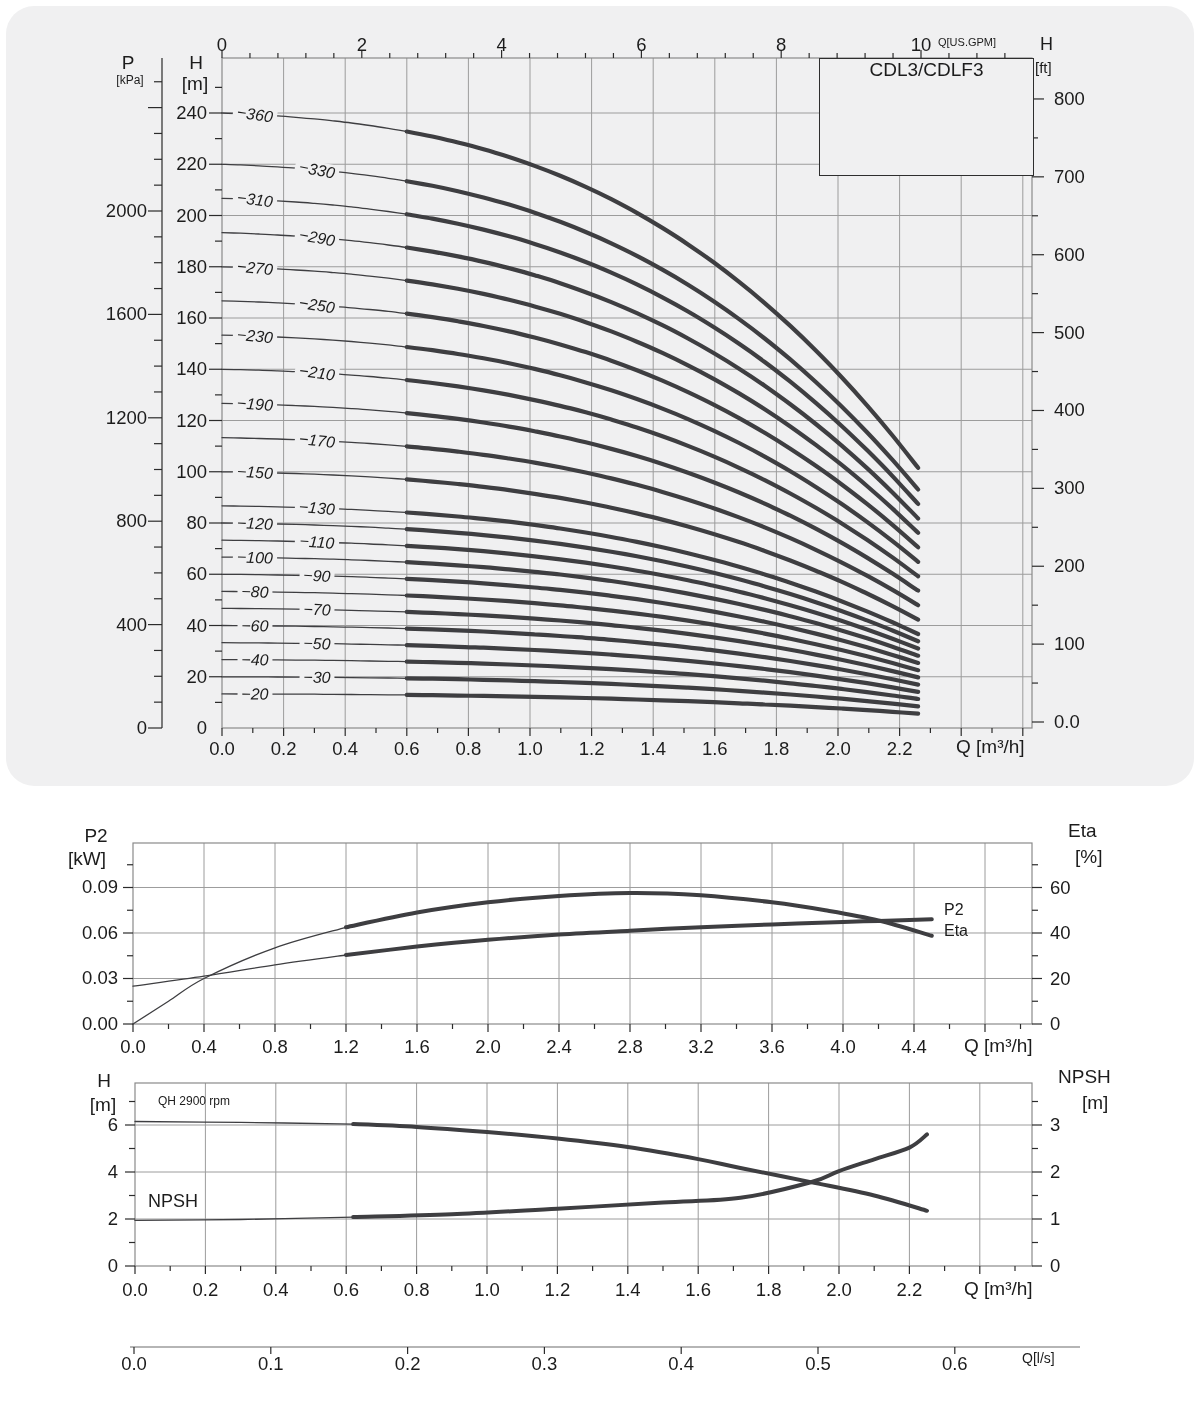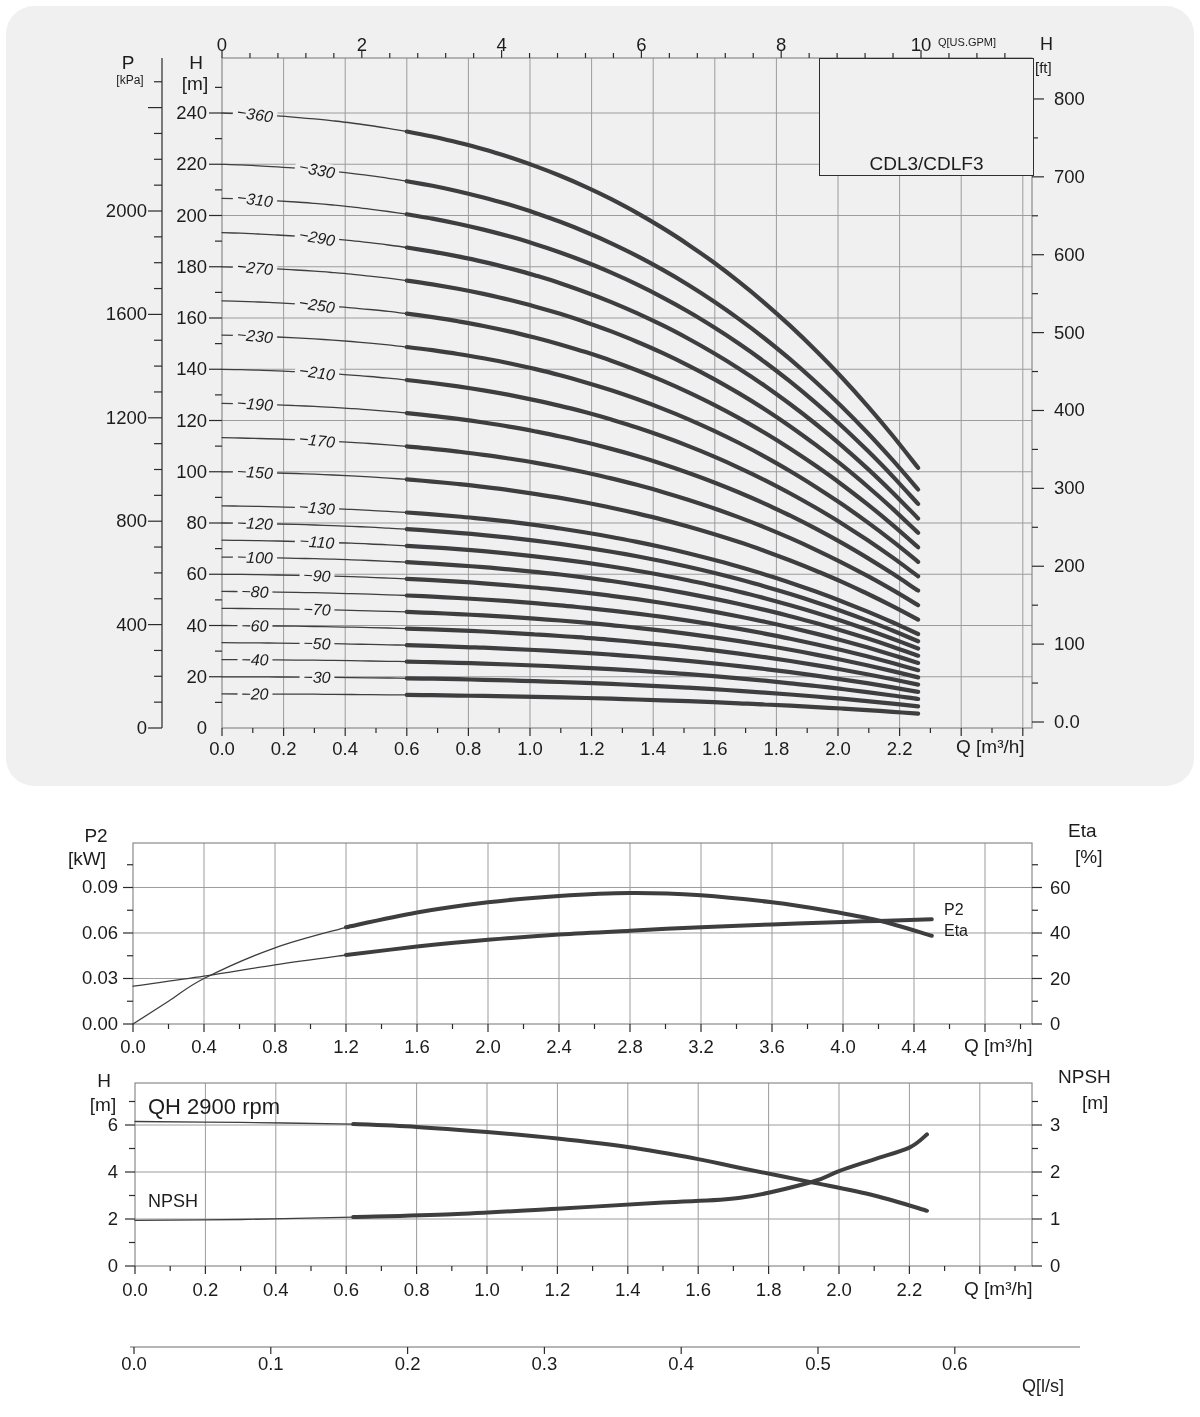--- a/index.html
+++ b/index.html
@@ -2,21 +2,21 @@
 <html><head>
 <meta charset="utf-8">
 <style>
   html,body{margin:0;padding:0;background:#ffffff;}
   body{width:1200px;height:1417px;position:relative;font-family:"Liberation Sans",sans-serif;color:#1c1c1c;overflow:hidden;}
   #panel{position:absolute;left:6px;top:6px;width:1188px;height:780px;background:#f0f0f1;border-radius:28px;}
   #canvas{position:absolute;left:0;top:0;}
   svg text{font-family:"Liberation Sans",sans-serif;fill:#1c1c1c;}
   .lbl{position:absolute;white-space:nowrap;line-height:1.05;}
   .ctr{transform:translateX(-50%);}
-  #model-box{position:absolute;left:819px;top:58px;width:213px;height:116px;background:#f0f0f1;border:1.6px solid #2e2e2e;display:flex;align-items:flex-end;justify-content:center;font-size:19px;}
+  #model-box{position:absolute;left:819px;top:58px;width:213px;height:116px;background:#f0f0f1;border:1.6px solid #2e2e2e;display:flex;align-items:flex-start;justify-content:center;font-size:19px;}
 </style>
 </head>
 <body>
 
 <div id="panel"></div>
 
 <svg id="canvas" width="1200" height="1417">
     <g>
       <line x1="283.6" y1="58" x2="283.6" y2="728" stroke="#9c9c9c" stroke-width="1"></line>
       <line x1="345.2" y1="58" x2="345.2" y2="728" stroke="#9c9c9c" stroke-width="1"></line>
@@ -571,17 +571,17 @@
 <div class="lbl" style="left:1068px;top:821px;font-size:19px;">Eta</div>
 <div class="lbl" style="left:1075px;top:847px;font-size:19px;">[%]</div>
 <div class="lbl" style="left:944px;top:902px;font-size:16px;">P2</div>
 <div class="lbl" style="left:944px;top:923px;font-size:16px;">Eta</div>
 <div class="lbl" style="left:964px;top:1036px;font-size:19px;">Q [m³/h]</div>
 
 <div class="lbl ctr" style="left:104px;top:1071px;font-size:19px;">H</div>
 <div class="lbl ctr" style="left:103px;top:1095px;font-size:19px;">[m]</div>
 <div class="lbl" style="left:1058px;top:1067px;font-size:19px;">NPSH</div>
 <div class="lbl" style="left:1082px;top:1093px;font-size:19px;">[m]</div>
-<div class="lbl" style="left:148px;top:1095px;font-size:22px;">QH 2900 rpm</div>
+<div class="lbl" style="left:158px;top:1095px;font-size:12px;">QH 2900 rpm</div>
 <div class="lbl" style="left:148px;top:1192px;font-size:18px;">NPSH</div>
 <div class="lbl" style="left:964px;top:1279px;font-size:19px;">Q [m³/h]</div>
 
-<div class="lbl" style="left:1022px;top:1351px;font-size:18px;margin-top:26px;">Q[l/s]</div>
+<div class="lbl" style="left:1022px;top:1351px;font-size:14px;">Q[l/s]</div>
 
 </body></html>

